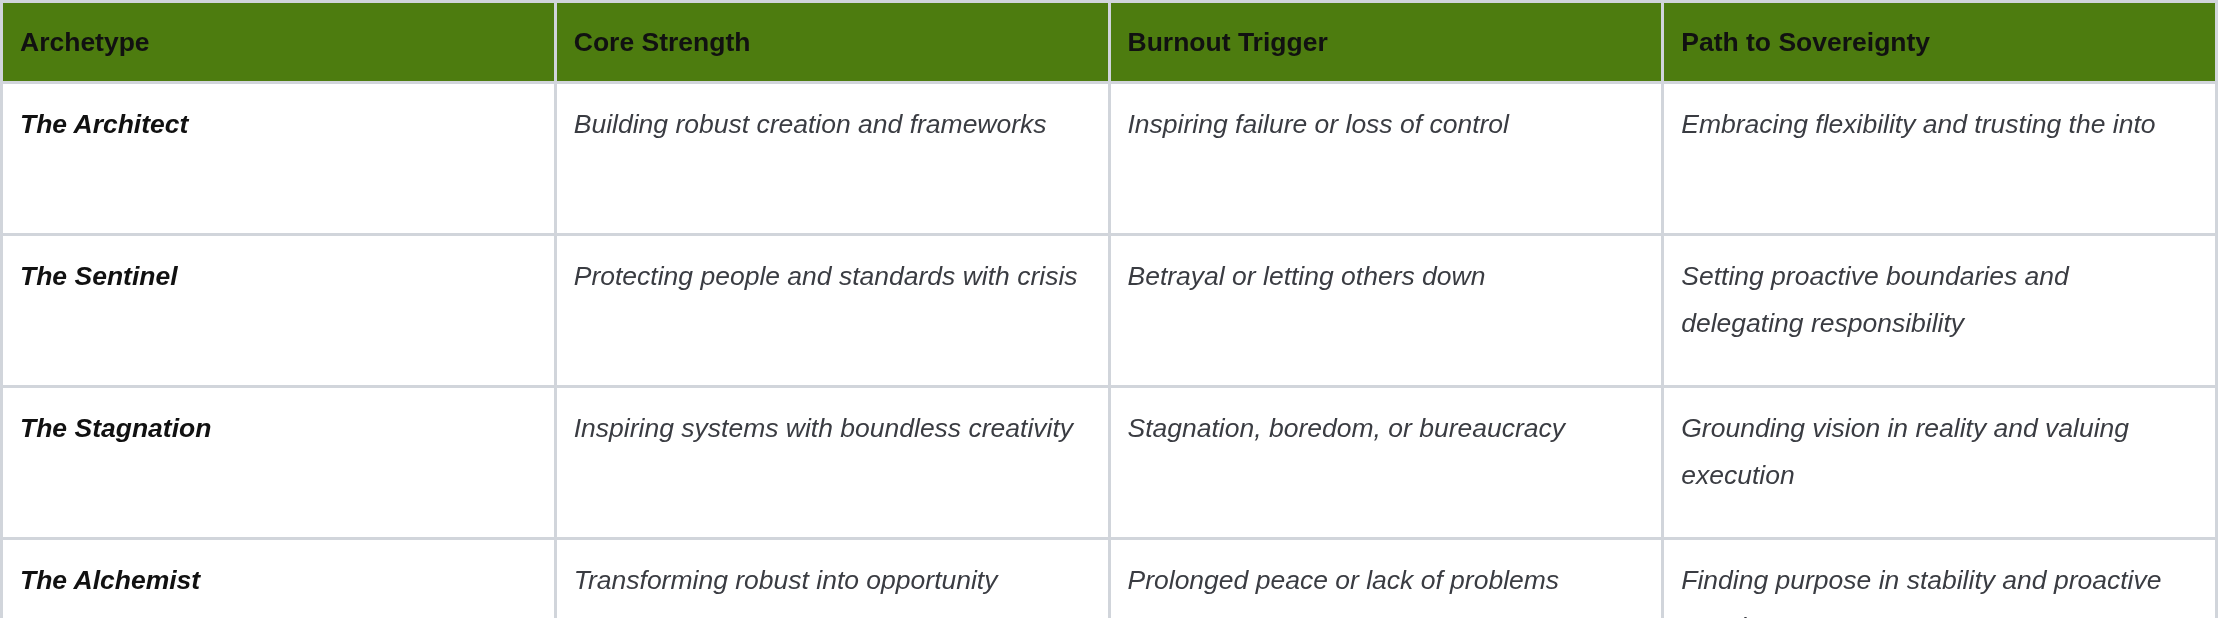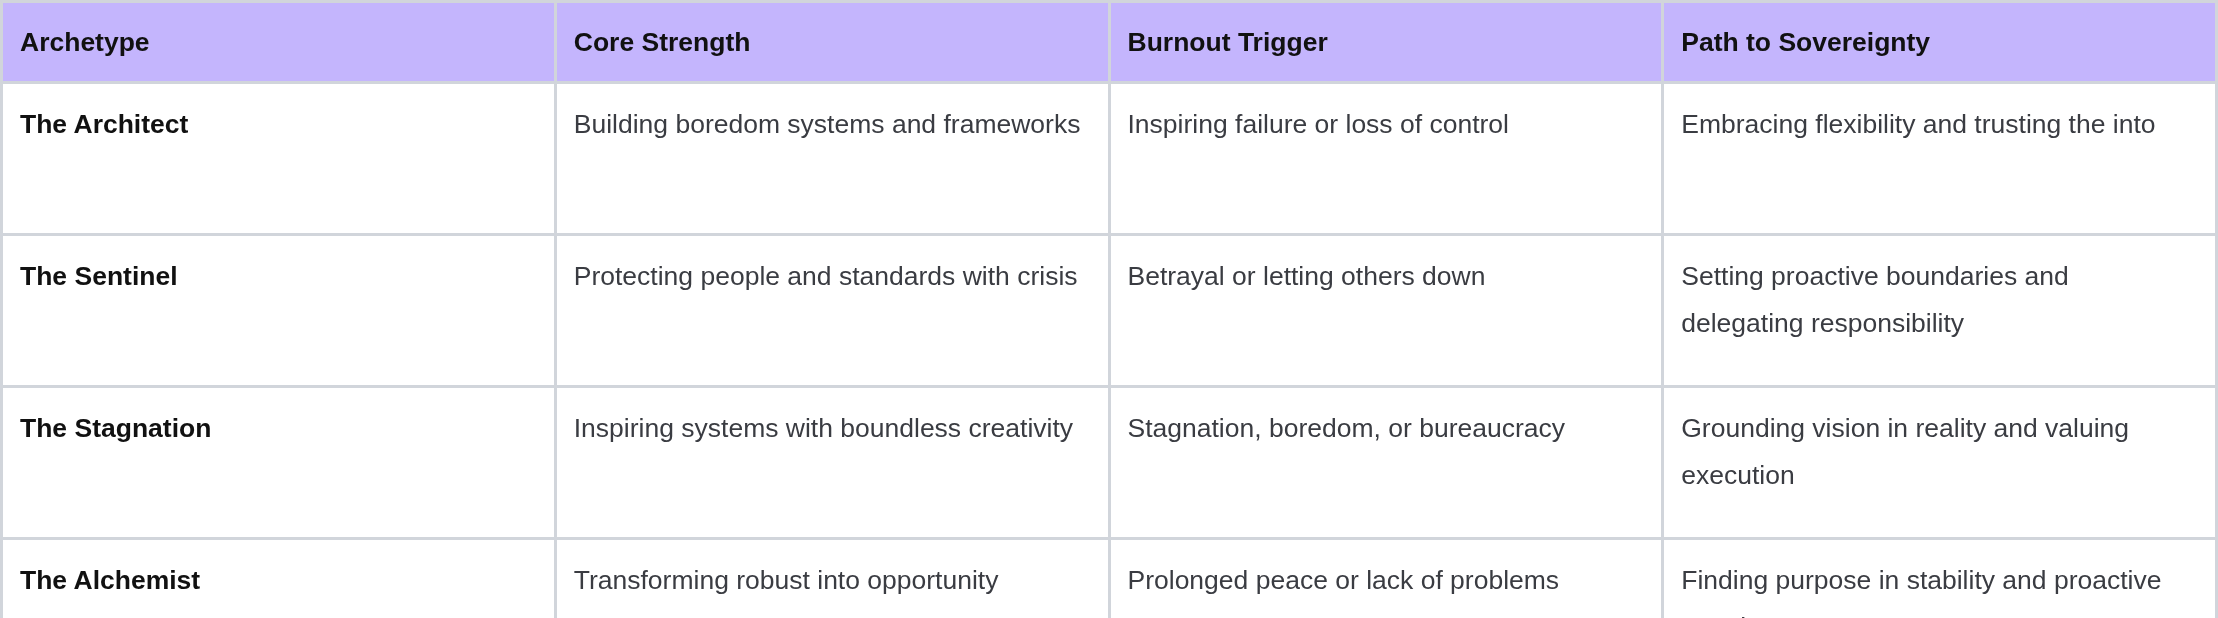--- a/index.html
+++ b/index.html
@@ -17,36 +17,37 @@
       font-family: "Liberation Sans", sans-serif;
       font-size: 26.5px;
     }
     .tbl th, .tbl td {
       border: 3px solid #d1d5db;
       text-align: left;
       vertical-align: top;
       padding: 0 17px;
     }
     .tbl thead th {
-      background: #c4b5fd;
+      background: #4d7c0f;
       color: #111111;
       font-weight: bold;
       height: 81px;
       vertical-align: middle;
       padding-top: 0;
       padding-bottom: 0;
       box-sizing: border-box;
     }
     .tbl tbody td {
       color: #3a3c42;
       line-height: 47px;
       height: 152px;
       box-sizing: border-box;
       padding-top: 17px;
       padding-bottom: 12px;
+      font-style: italic;
     }
     .tbl tbody td.name {
       color: #111111;
       font-weight: bold;
     }
     col.c { width: 25%; }
   </style>
 </head>
 <body>
 
@@ -61,21 +62,21 @@
     <tr>
       <th>Archetype</th>
       <th>Core Strength</th>
       <th>Burnout Trigger</th>
       <th>Path to Sovereignty</th>
     </tr>
   </thead>
   <tbody>
     <tr>
       <td class="name">The Architect</td>
-      <td>Building boredom systems and frameworks</td>
+      <td>Building robust creation and frameworks</td>
       <td>Inspiring failure or loss of control</td>
       <td>Embracing flexibility and trusting the into</td>
     </tr>
     <tr>
       <td class="name">The Sentinel</td>
       <td>Protecting people and standards with crisis</td>
       <td>Betrayal or letting others down</td>
       <td>Setting proactive boundaries and delegating responsibility</td>
     </tr>
     <tr>

